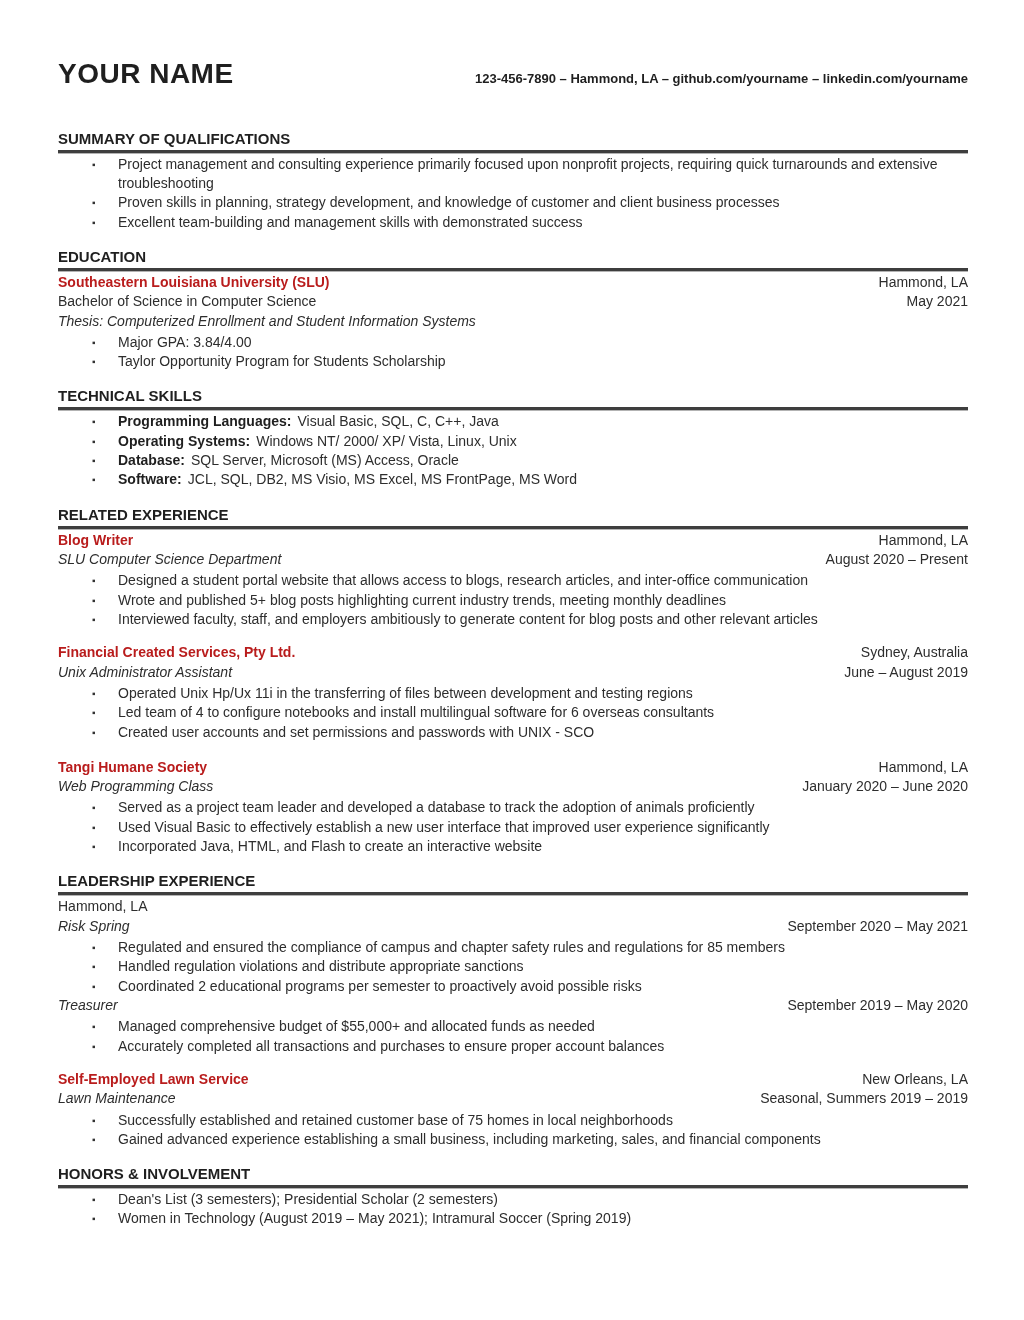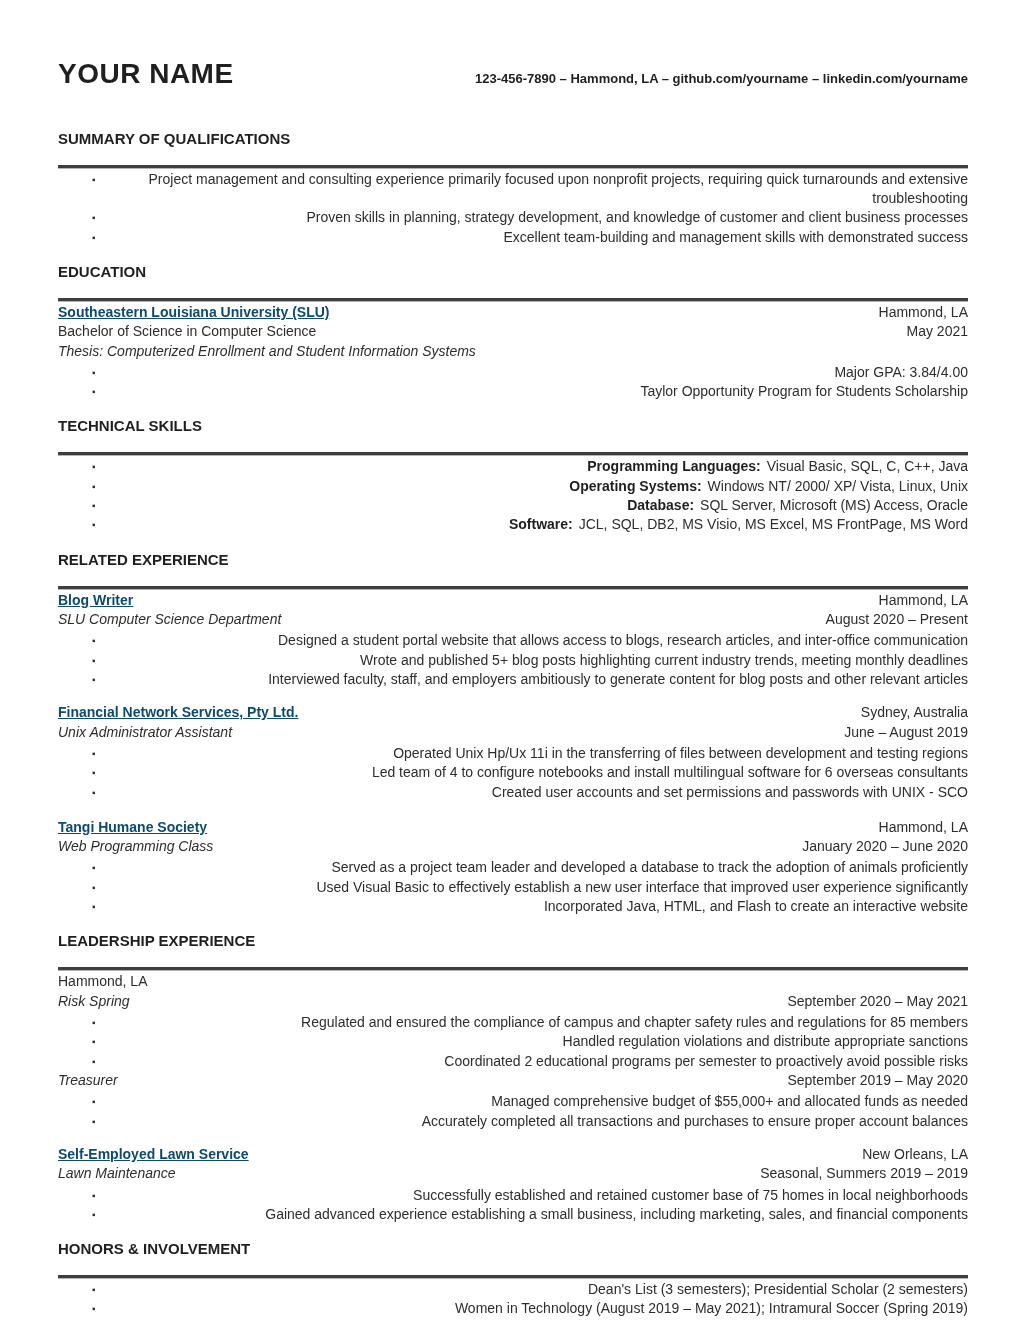--- a/index.html
+++ b/index.html
@@ -11,29 +11,29 @@
     font-family:"Liberation Sans","DejaVu Sans",sans-serif;
     font-size:14px;line-height:1.38;color:#2d2d2d;
     background:#ffffff;overflow:hidden;
   }
   .hdr{display:flex;justify-content:space-between;align-items:baseline;margin-bottom:36px;}
   .nm{font-size:28px;font-weight:bold;letter-spacing:.5px;margin:0;color:#1f1f1f;}
   .ct{font-weight:bold;font-size:13px;color:#1f1f1f;white-space:nowrap;}
   .sec{margin-top:16px;}
   .sec-title{
     font-size:15px;font-weight:bold;color:#1f1f1f;margin:0;
-    line-height:17px;padding-bottom:18px;
+    line-height:17px;padding-bottom:3px;
     border-bottom:3px solid #3e3e3e;box-shadow:0 1px 0 #b3b3b3;
   }
   .row{display:flex;justify-content:space-between;align-items:baseline;}
   .row .left{padding-right:14px;}
   .row .right{white-space:nowrap;text-align:right;}
-  .b{font-weight:bold;color:#0c4a6e;text-decoration:underline;}
+  .b{font-weight:bold;color:#b91c1c;}
   .i{font-style:italic;}
-  .blist{list-style:none;margin:2px 0 0 0;padding:0 0 0 34px;text-align:right;}
+  .blist{list-style:none;margin:2px 0 0 0;padding:0 0 0 34px;}
   .blist li{position:relative;padding-left:26px;}
   .blist li::before{content:"▪";position:absolute;left:0;top:0;font-size:10px;line-height:19px;color:#333;}
   .sk-label{font-weight:bold;color:#1f1f1f;}
   .sk-value{padding-left:6px;}
   .entry{margin-top:2px;}
   .entry.gap{margin-top:14px;}
 </style>
 </head>
 <body>
 
@@ -98,21 +98,21 @@
       </div>
       <ul class="blist">
         <li>Designed a student portal website that allows access to blogs, research articles, and inter-office communication</li>
         <li>Wrote and published 5+ blog posts highlighting current industry trends, meeting monthly deadlines</li>
         <li>Interviewed faculty, staff, and employers ambitiously to generate content for blog posts and other relevant articles</li>
       </ul>
     </div>
 
     <div class="entry gap">
       <div class="row">
-        <span class="left b">Financial Network Services, Pty Ltd.</span>
+        <span class="left b">Financial Created Services, Pty Ltd.</span>
         <span class="right">Sydney, Australia</span>
       </div>
       <div class="row">
         <span class="left i">Unix Administrator Assistant</span>
         <span class="right">June – August 2019</span>
       </div>
       <ul class="blist">
         <li>Operated Unix Hp/Ux 11i in the transferring of files between development and testing regions</li>
         <li>Led team of 4 to configure notebooks and install multilingual software for 6 overseas consultants</li>
         <li>Created user accounts and set permissions and passwords with UNIX - SCO</li>

